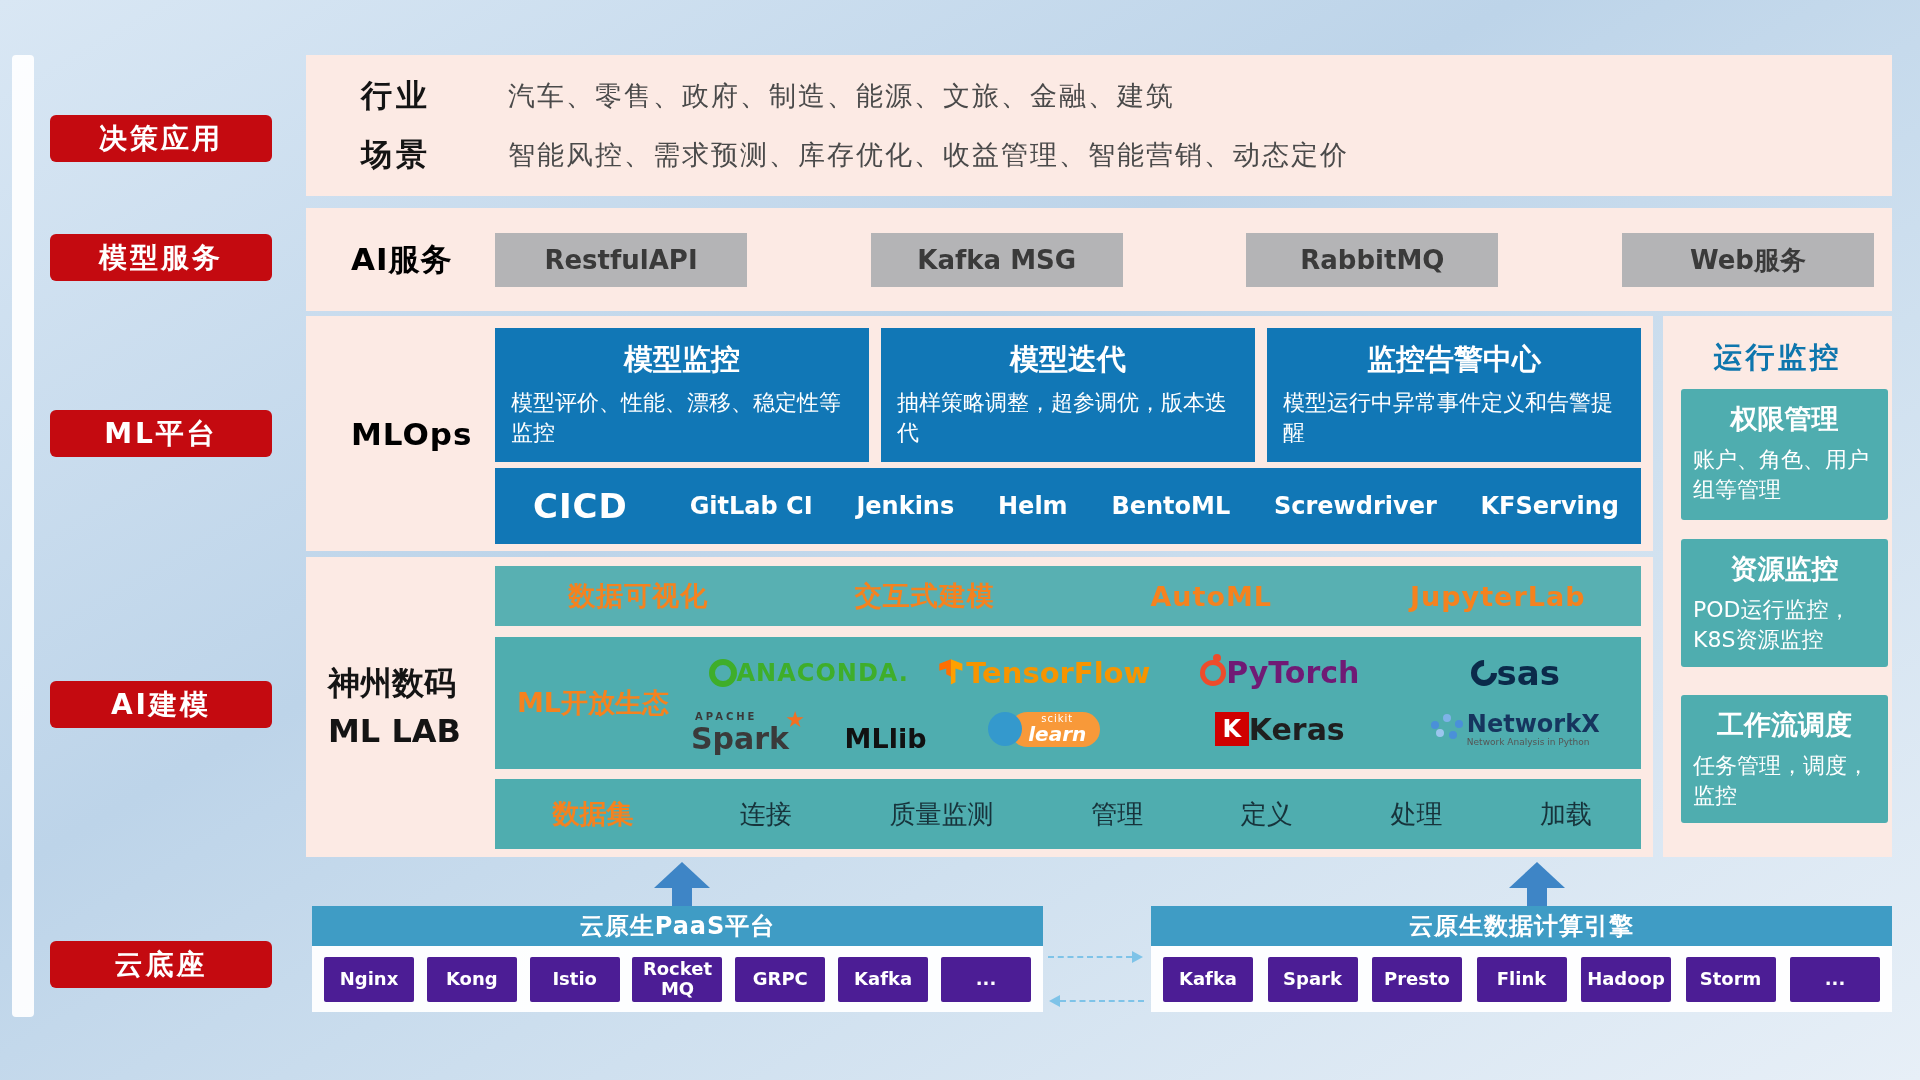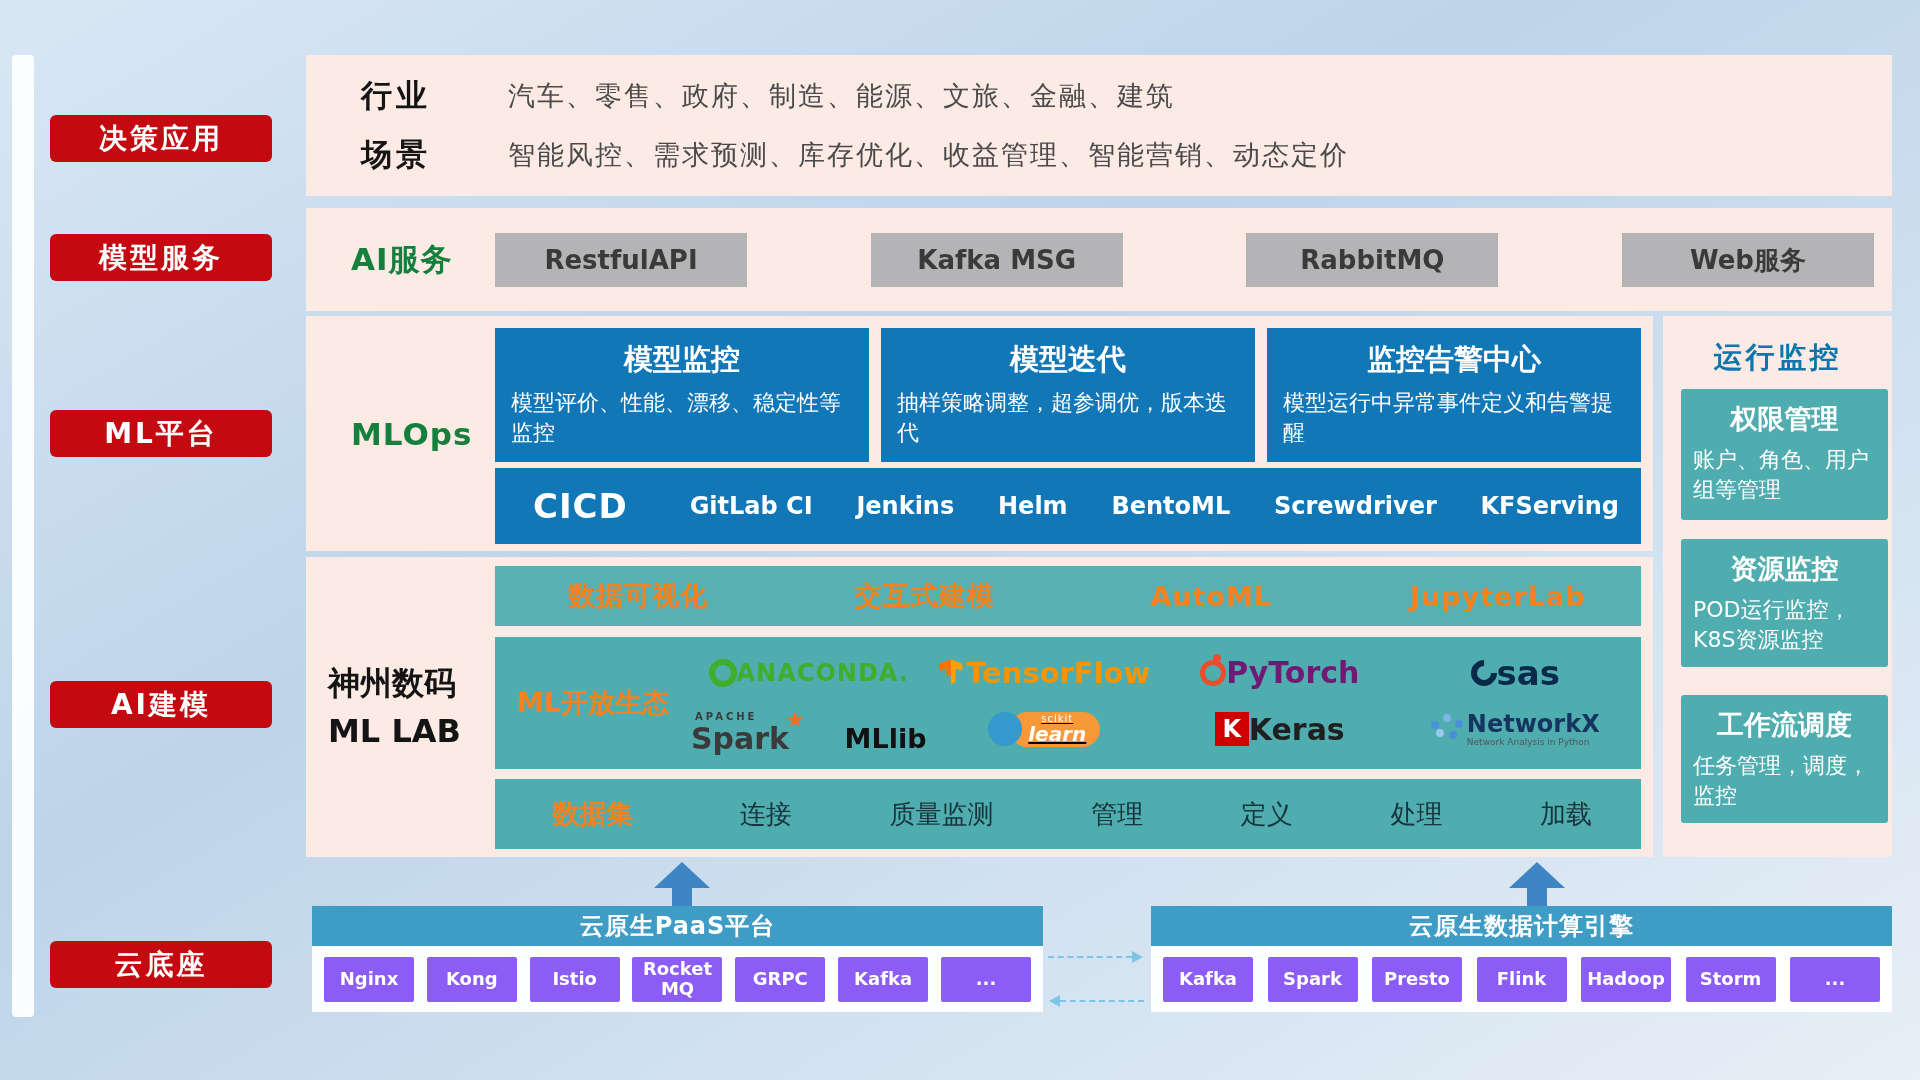--- a/index.html
+++ b/index.html
@@ -19,21 +19,21 @@
 
   
   .band-industry { left:306px; top:55px; width:1586px; height:141px; padding:16px 0 0 55px; }
   .ind-row { display:flex; align-items:center; height:50px; margin-bottom:9px; }
   .ind-label { width:147px; font-size:31px; font-weight:bold; color:#141414; letter-spacing:4px; }
   .ind-text { font-size:27px; color:#4a4a4a; letter-spacing:2px; }
 
   
   .band-ai { left:306px; top:208px; width:1586px; height:103px; }
   .side-label { position:absolute; left:45px; top:0; height:100%; display:flex; align-items:center;
-                font-size:31px; font-weight:bold; color:#15803d; letter-spacing:1px; }
+                font-size:31px; font-weight:bold; color:#000000; letter-spacing:1px; }
   .ai-buttons { position:absolute; left:189px; top:25px; width:1379px; display:flex; justify-content:space-between; }
   .gray-btn { width:252px; height:54px; background:#b4b4b6; color:#3a3a3a; font-size:26px; font-weight:bold;
               display:flex; align-items:center; justify-content:center; }
 
   
   .band-mlops { left:306px; top:316px; width:1347px; height:235px; }
   .mlops-cards { position:absolute; left:189px; top:12px; width:1146px; display:flex; gap:12px; }
   .blue-card { flex:1; height:134px; background:#1177b6; color:#fff; padding:12px 16px; }
   .blue-card .t { font-size:29px; font-weight:bold; text-align:center; margin-bottom:8px; }
   .blue-card .d { font-size:22px; line-height:1.35; }
@@ -70,21 +70,21 @@
 
   .spark-wrap { display:flex; align-items:flex-end; gap:16px; }
   .spark-block { position:relative; }
   .spark-apache { font-size:10px; letter-spacing:3px; color:#3a3a3a; font-weight:bold; margin-left:4px; }
   .spark-name { font-size:30px; font-weight:bold; color:#3a3a3a; position:relative; line-height:1; }
   .spark-star { position:absolute; top:-12px; right:-16px; color:#f36f21; font-size:22px; }
   .mllib-text { font-size:27px; font-weight:bold; color:#111; }
 
   .skl { display:flex; align-items:center; }
   .skl-blue { width:34px; height:34px; background:#3499cd; border-radius:50%; margin-right:-12px; position:relative; z-index:1; }
-  .skl-pill { background:#f89939; border-radius:18px; padding:1px 14px 3px 18px; display:flex; flex-direction:column; align-items:center;text-decoration:underline; }
+  .skl-pill { background:#f89939; border-radius:18px; padding:1px 14px 3px 18px; display:flex; flex-direction:column; align-items:center; }
   .skl-scikit { font-size:10px; color:#fff; letter-spacing:1px; }
   .skl-learn { font-size:20px; color:#fff; font-weight:bold; font-style:italic; line-height:1; }
 
   .keras-box { width:34px; height:34px; background:#d00000; display:flex; align-items:center; justify-content:center;
                color:#fff; font-size:24px; font-weight:bold; }
   .keras-text { font-size:30px; font-weight:bold; color:#1f1f1f; }
 
   .nx-icon { width:8px; height:8px; border-radius:50%; background:#4a90d9; margin-right:28px; position:relative; top:-4px;
              box-shadow:12px -7px 0 #7fb3e8, 24px -1px 0 #4a90d9, 5px 8px 0 #9cc6ee, 18px 10px 0 #4a90d9; }
   .nx-col { display:flex; flex-direction:column; }
@@ -106,21 +106,21 @@
   
   .up-arrow { position:absolute; width:56px; }
   .up-arrow .head { width:0; height:0; border-left:28px solid transparent; border-right:28px solid transparent;
                     border-bottom:26px solid #3e85c6; margin:0 auto; }
   .up-arrow .stem { width:20px; height:18px; background:#3e85c6; margin:0 auto; }
 
   .bar-header { position:absolute; height:40px; background:#3f9cc5; color:#fff; font-size:24px; font-weight:bold;
                 display:flex; align-items:center; justify-content:center; letter-spacing:1px; }
   .btn-strip { position:absolute; height:66px; background:rgba(255,255,255,.95); display:flex; align-items:center;
                justify-content:space-between; padding:0 12px; }
-  .small-btn { width:90px; min-height:45px; background:#8b5cf6; color:#fff; font-size:18px; font-weight:bold;
+  .small-btn { width:90px; min-height:45px; background:#4c1d95; color:#fff; font-size:18px; font-weight:bold;
                display:flex; align-items:center; justify-content:center; text-align:center; line-height:1.1;
                border-radius:2px; padding:2px; overflow-wrap:anywhere; }
 
   .dash-line { position:absolute; border-top:2px dashed #7ec3e8; }
   .dash-head-right { position:absolute; width:0; height:0; border-left:11px solid #7ec3e8;
                      border-top:6px solid transparent; border-bottom:6px solid transparent; }
   .dash-head-left { position:absolute; width:0; height:0; border-right:11px solid #7ec3e8;
                     border-top:6px solid transparent; border-bottom:6px solid transparent; }
 </style>
 </head>

